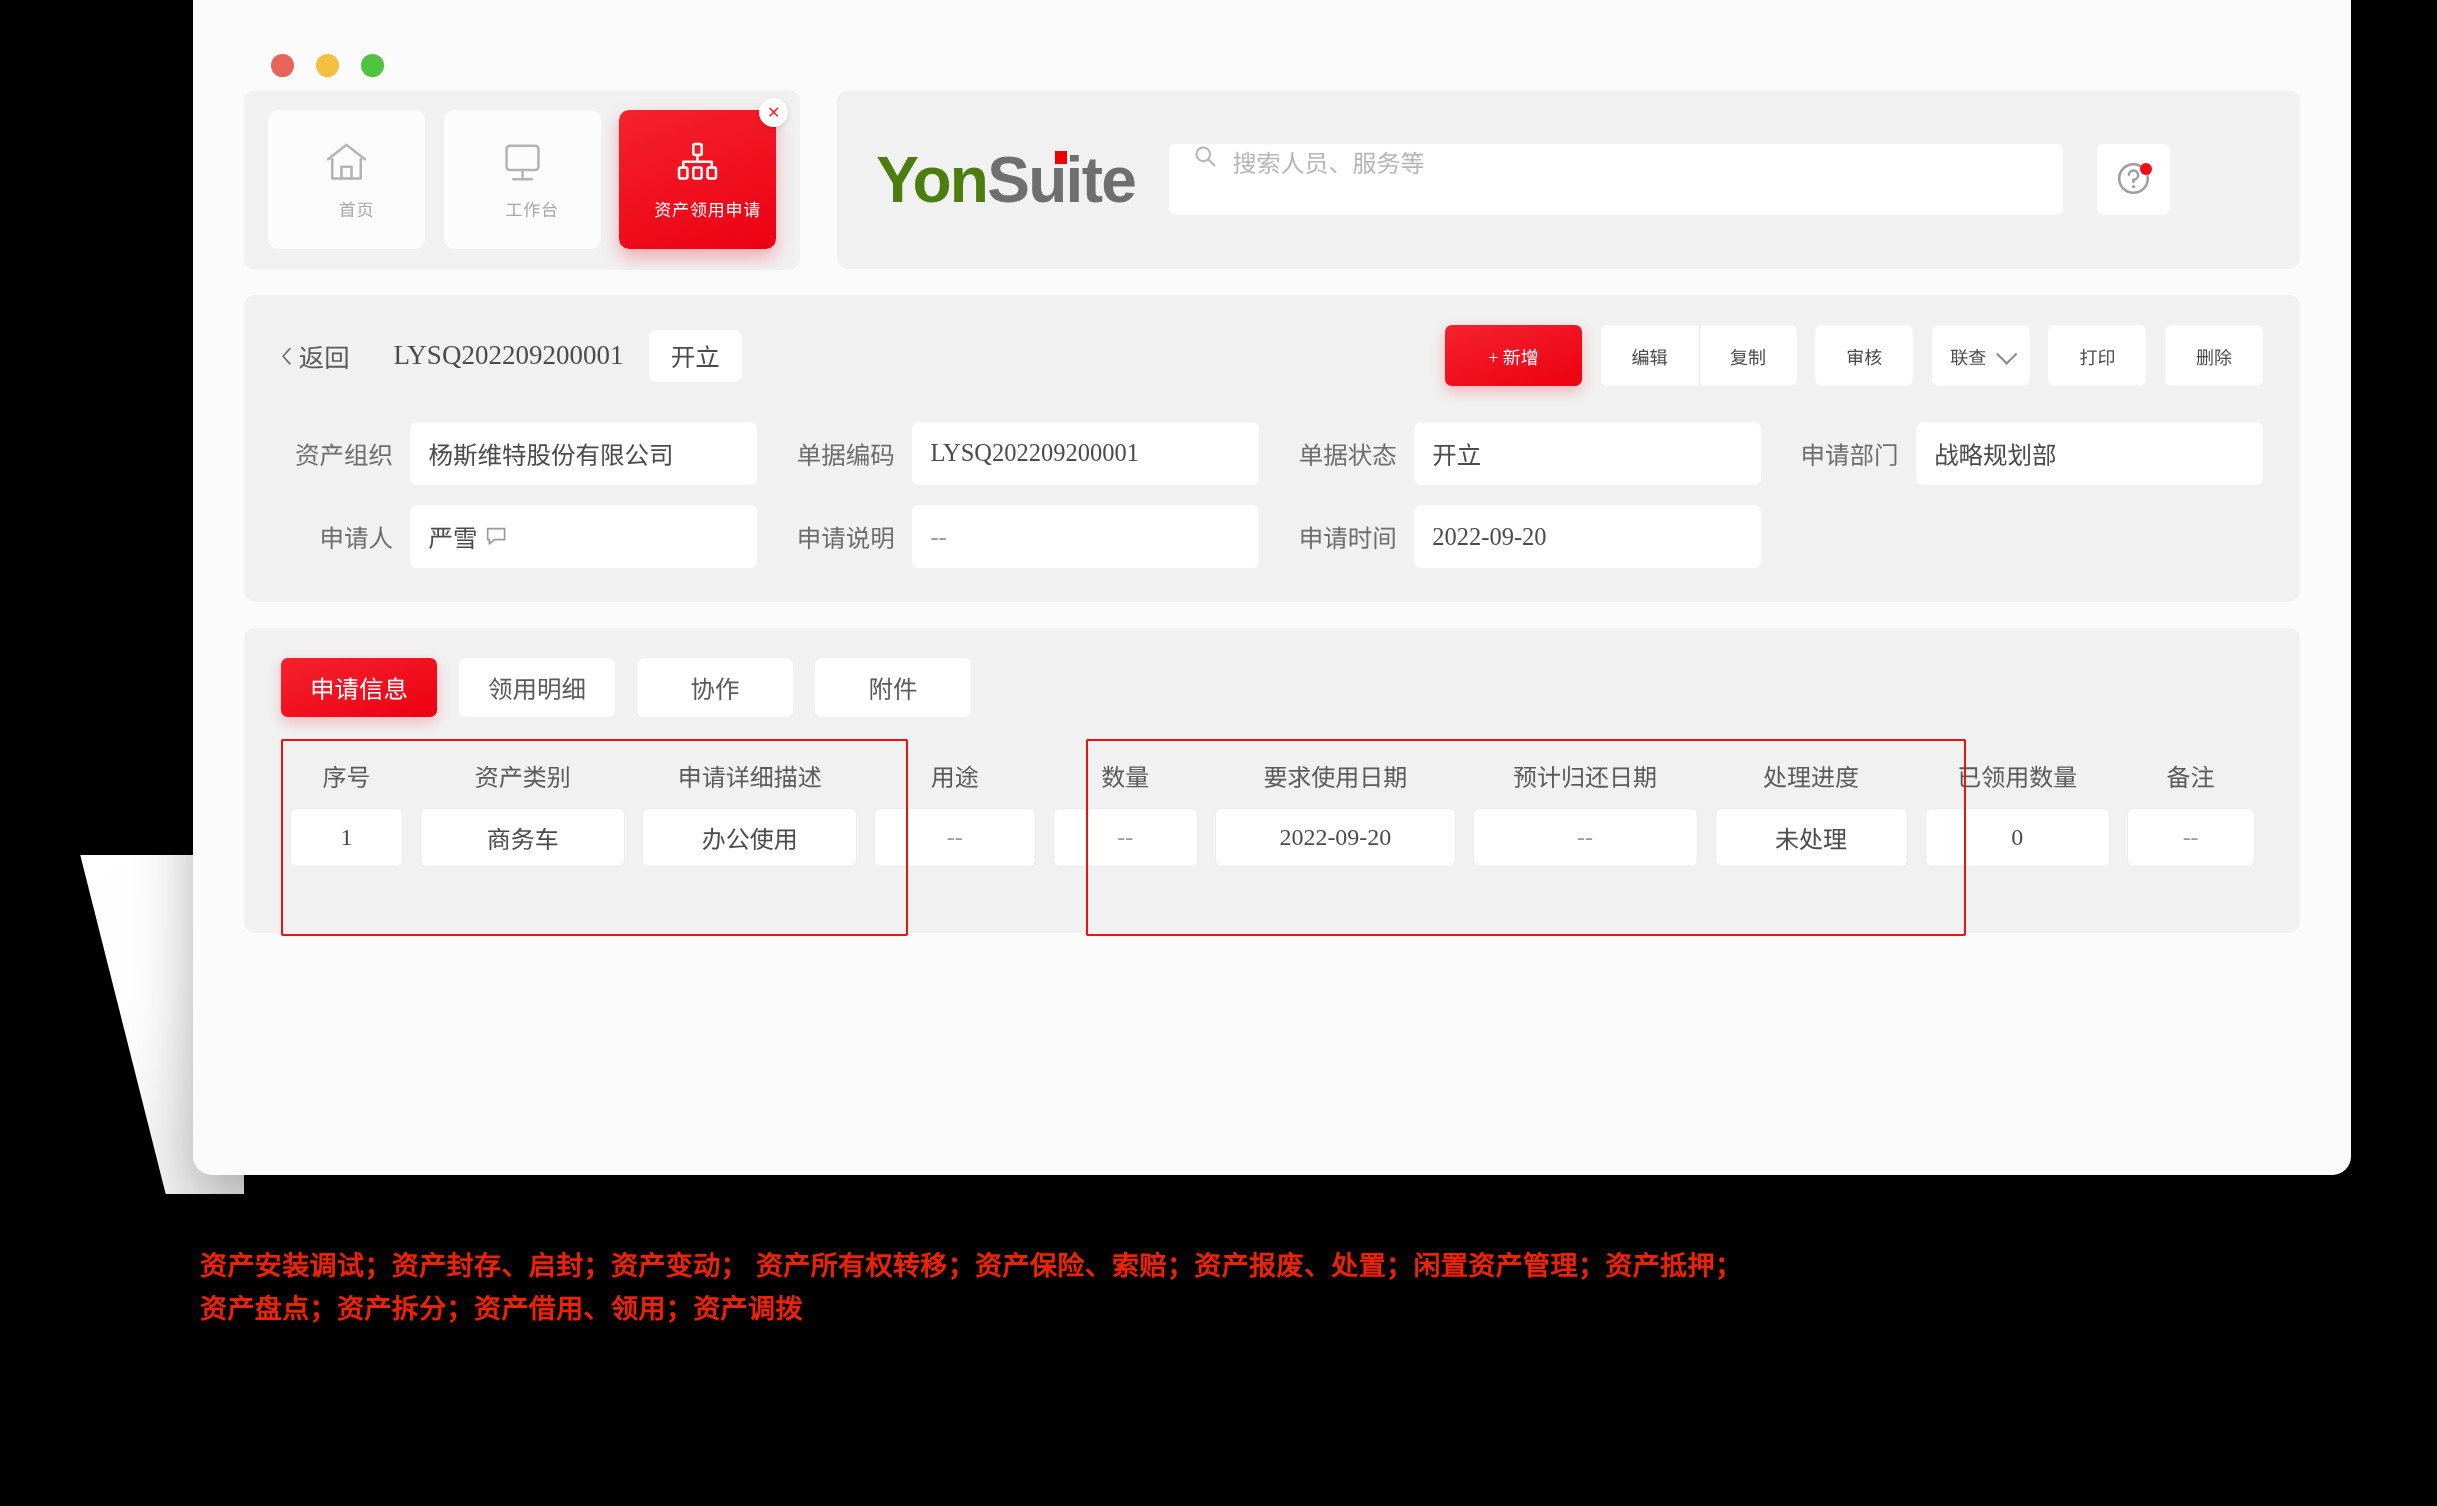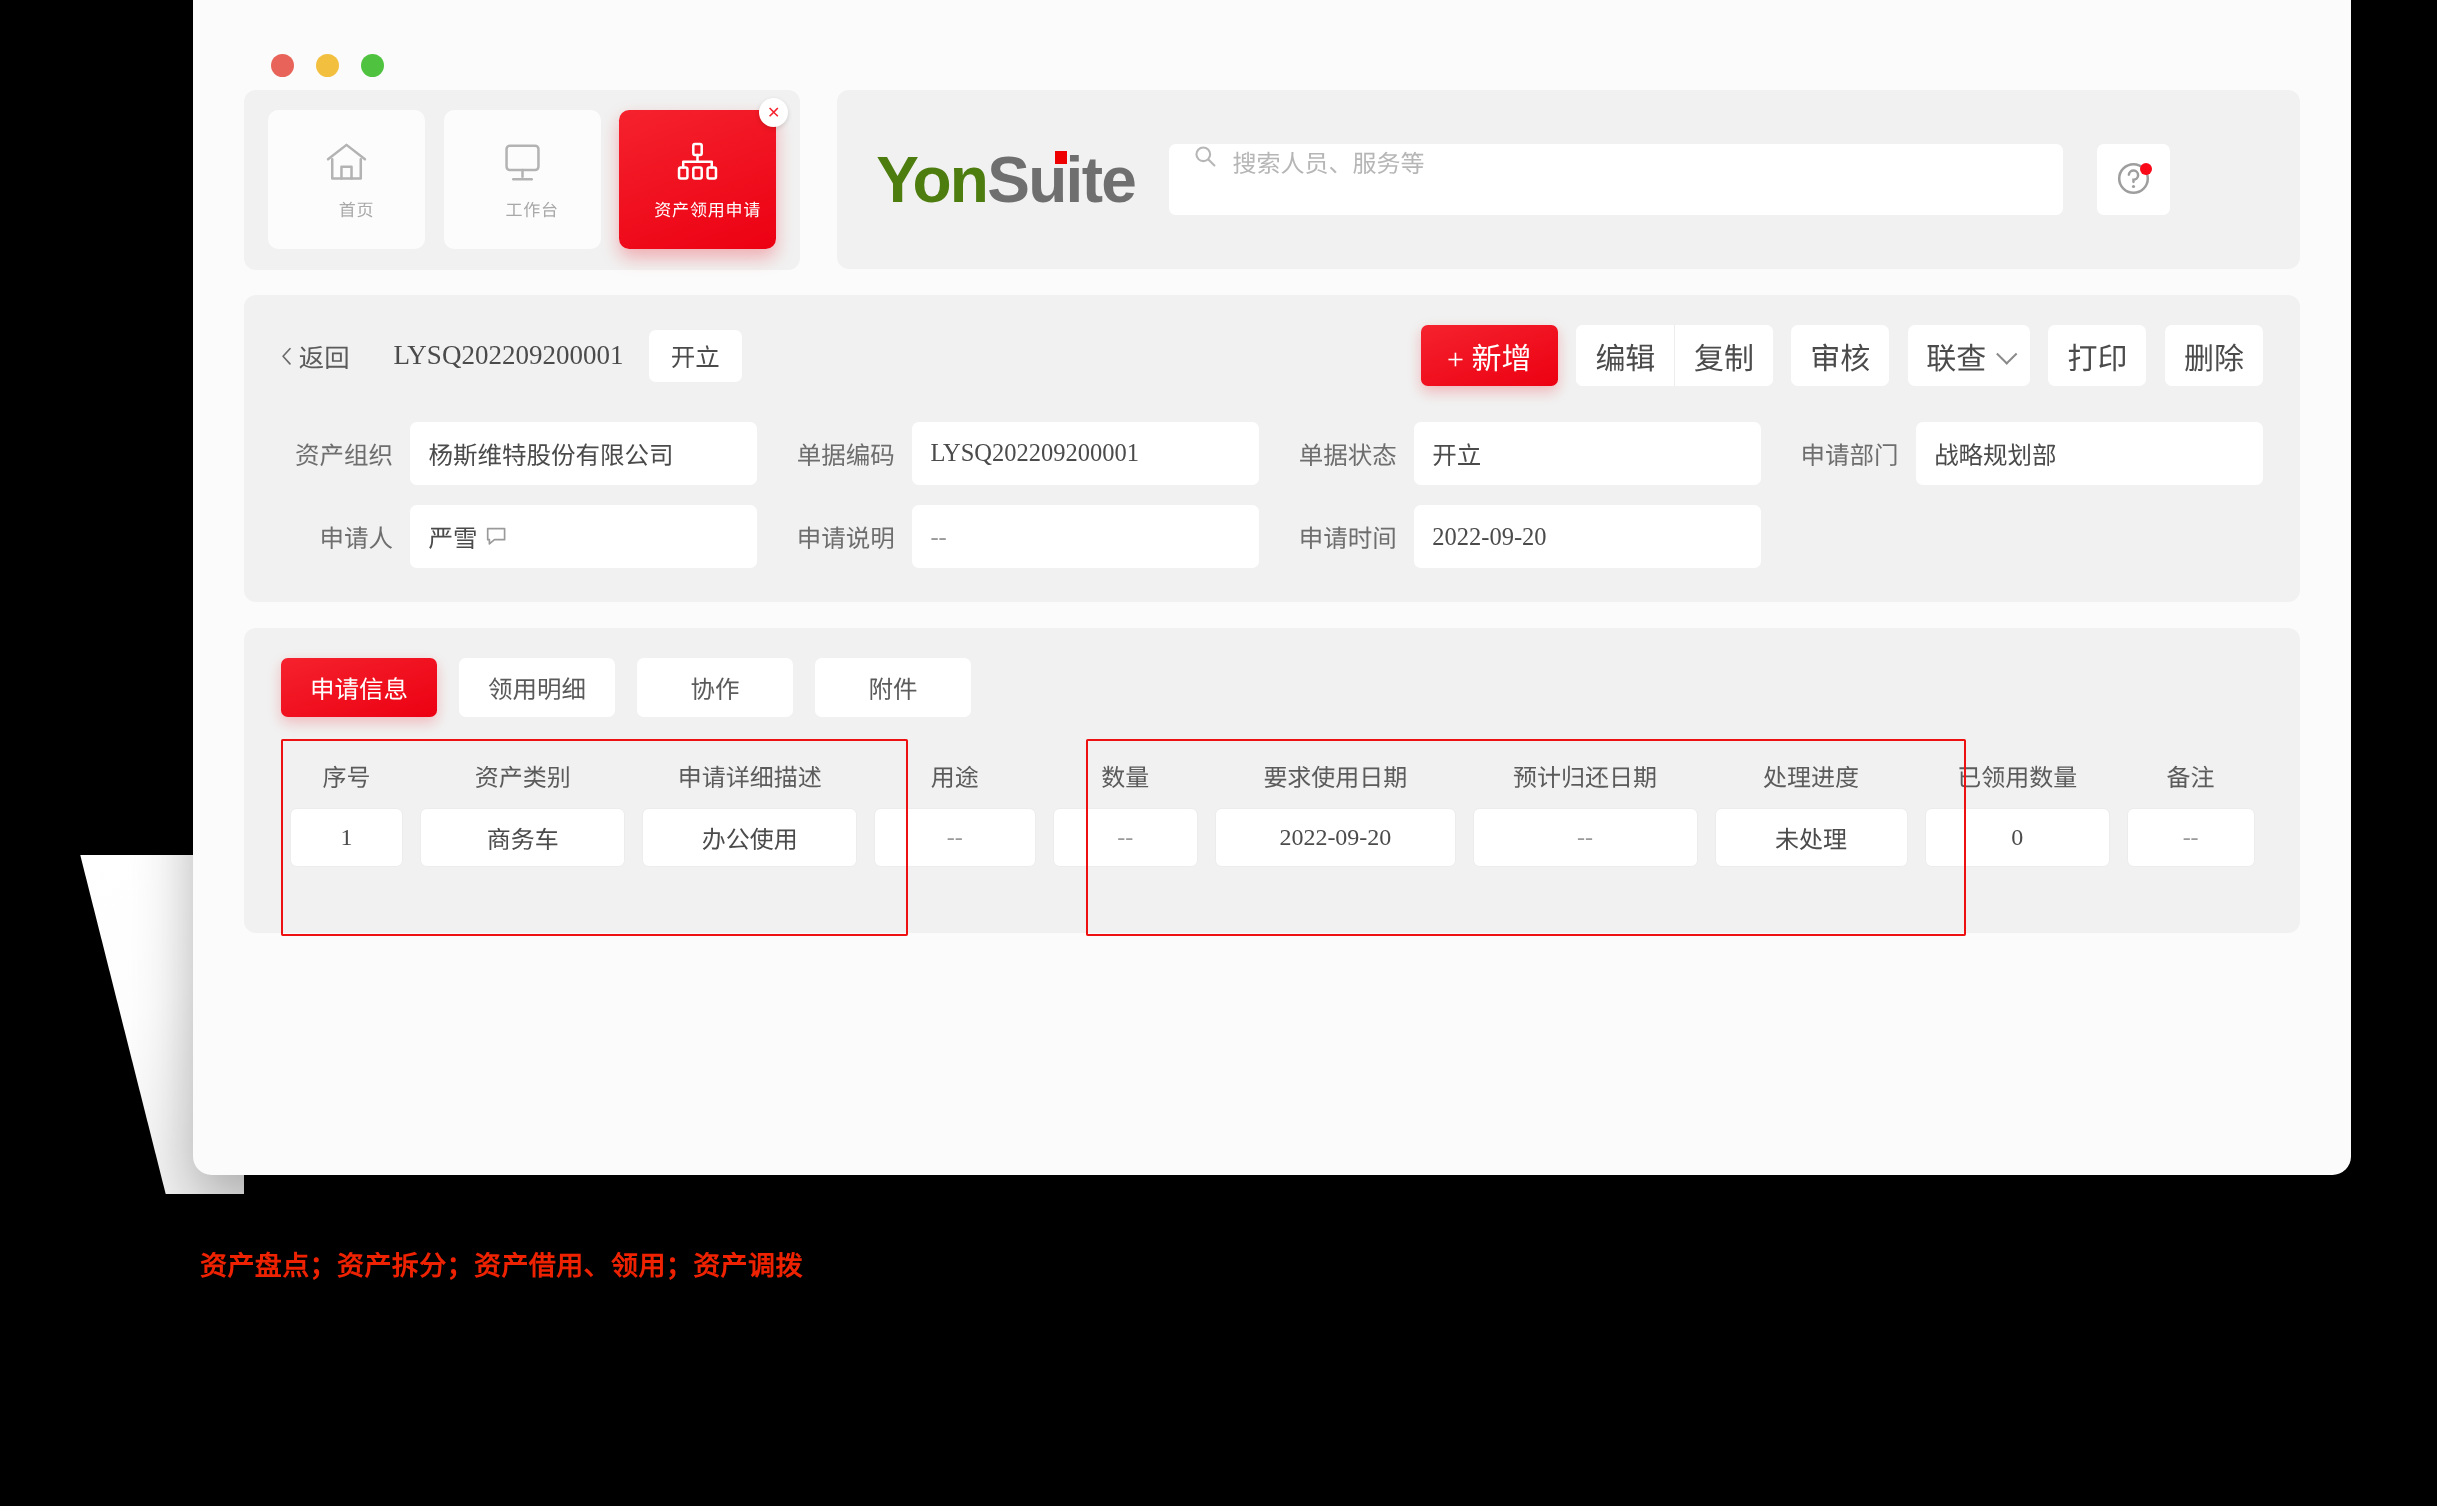--- a/index.html
+++ b/index.html
@@ -233,21 +233,21 @@
     gap: 18.6px;
   }
   .btn {
     height: 61px;
     min-width: 98px;
     border-radius: 6.8px;
     background: #ffffff;
     display: flex;
     align-items: center;
     justify-content: center;
-    font-size: 30px;
+    font-size: 18px;
     color: #4b4b4b;
     padding: 0 18.6px;
     cursor: pointer;
     white-space: nowrap;
     box-sizing: border-box;
   }
   .btn.primary {
     background: linear-gradient(160deg, #f5222d 0%, #ec0012 100%);
     color: #ffffff;
     min-width: 137px;
@@ -660,15 +660,16 @@
             </td>
           </tr>
         </tbody>
       </table>
     </div>
   </div>
 
 </div>
 
 <div id="caption">
+  <div>资产安装调试；资产封存、启封；资产变动； 资产所有权转移；资产保险、索赔；资产报废、处置；闲置资产管理；资产抵押；</div>
   <div>资产盘点；资产拆分；资产借用、领用；资产调拨</div>
 </div>
 
 
 </body></html>

